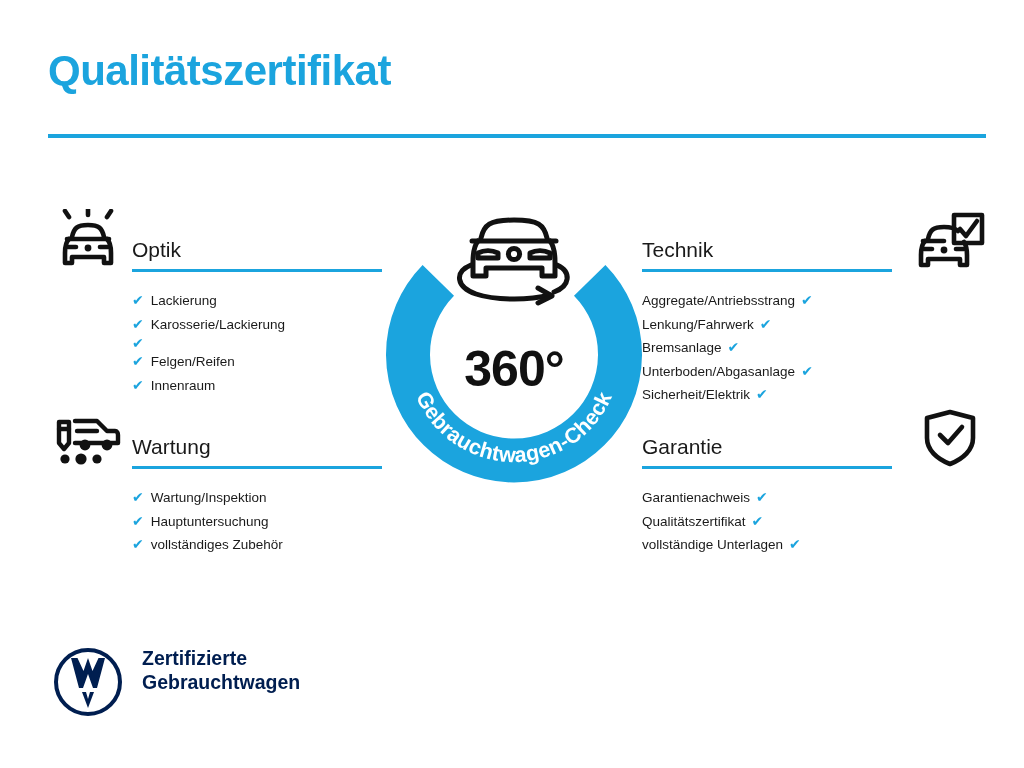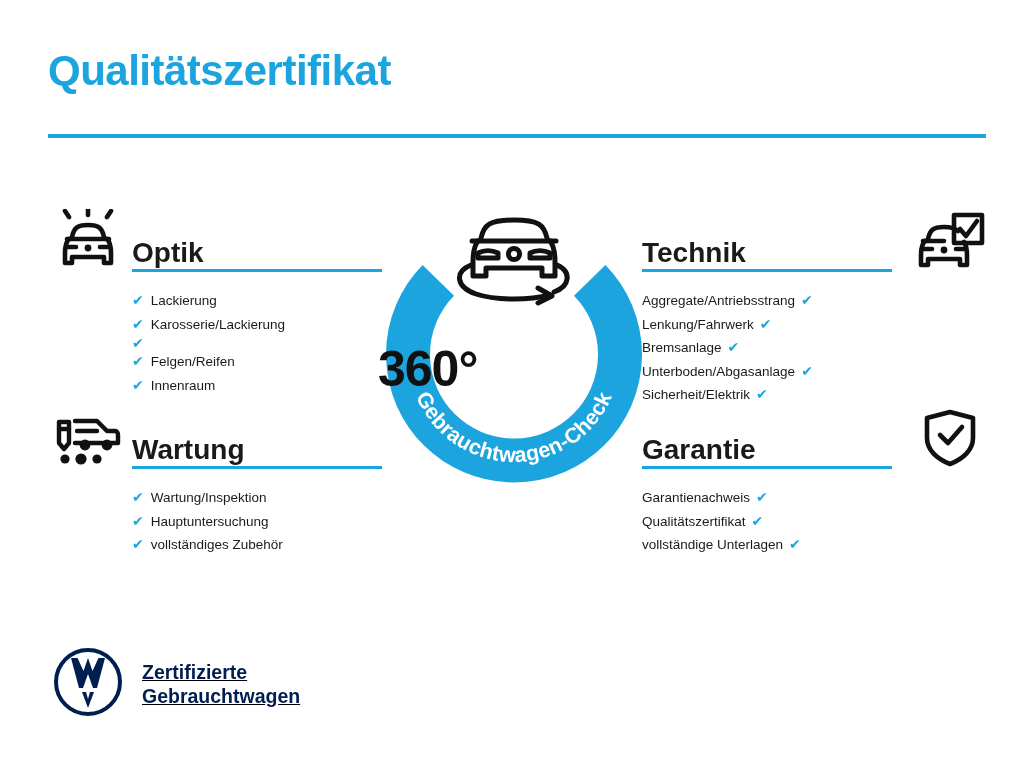--- a/index.html
+++ b/index.html
@@ -63,22 +63,22 @@
     justify-content: center;
   }
   .section.left  .sec-icon { left: 0; }
   .section.right .sec-icon { right: 0; }
   .sec-icon svg { display: block; }
 
   .sec-head {
     position: absolute;
     top: 34px;
     width: 250px;
-    font-size: 28px;
-    font-weight: bold;
+    font-size: 21px;
+    font-weight: normal;
     color: #1a1a1a;
     line-height: 1;
   }
   .section.left  .sec-head { left: 84px;  text-align: left; }
   .section.right .sec-head { right: 98px; text-align: left; }
 
   .sec-underline {
     position: absolute;
     top: 64px;
     width: 250px;
@@ -126,36 +126,35 @@
     top: 196px;
     width: 272px;
     height: 290px;
   }
   .badge svg { display: block; }
   .badge-num {
     position: absolute;
     left: 0;
     top: 148px;
     width: 272px;
+    text-align: center;
     font-size: 50px;
     font-weight: bold;
     color: #111111;
     letter-spacing: -1px;
     line-height: 1;
   }
 
   
   .vw-block {
     position: absolute;
     left: 52px;
     top: 646px;
     height: 76px;
     display: flex;
-    align-items: center;
-    text-decoration: underline;
   }
   .vw-mark { flex: 0 0 auto; }
   .vw-text {
     margin-left: 18px;
     color: #001E50;
     font-size: 19.5px;
     font-weight: bold;
     line-height: 24px;
     white-space: nowrap;
   }

